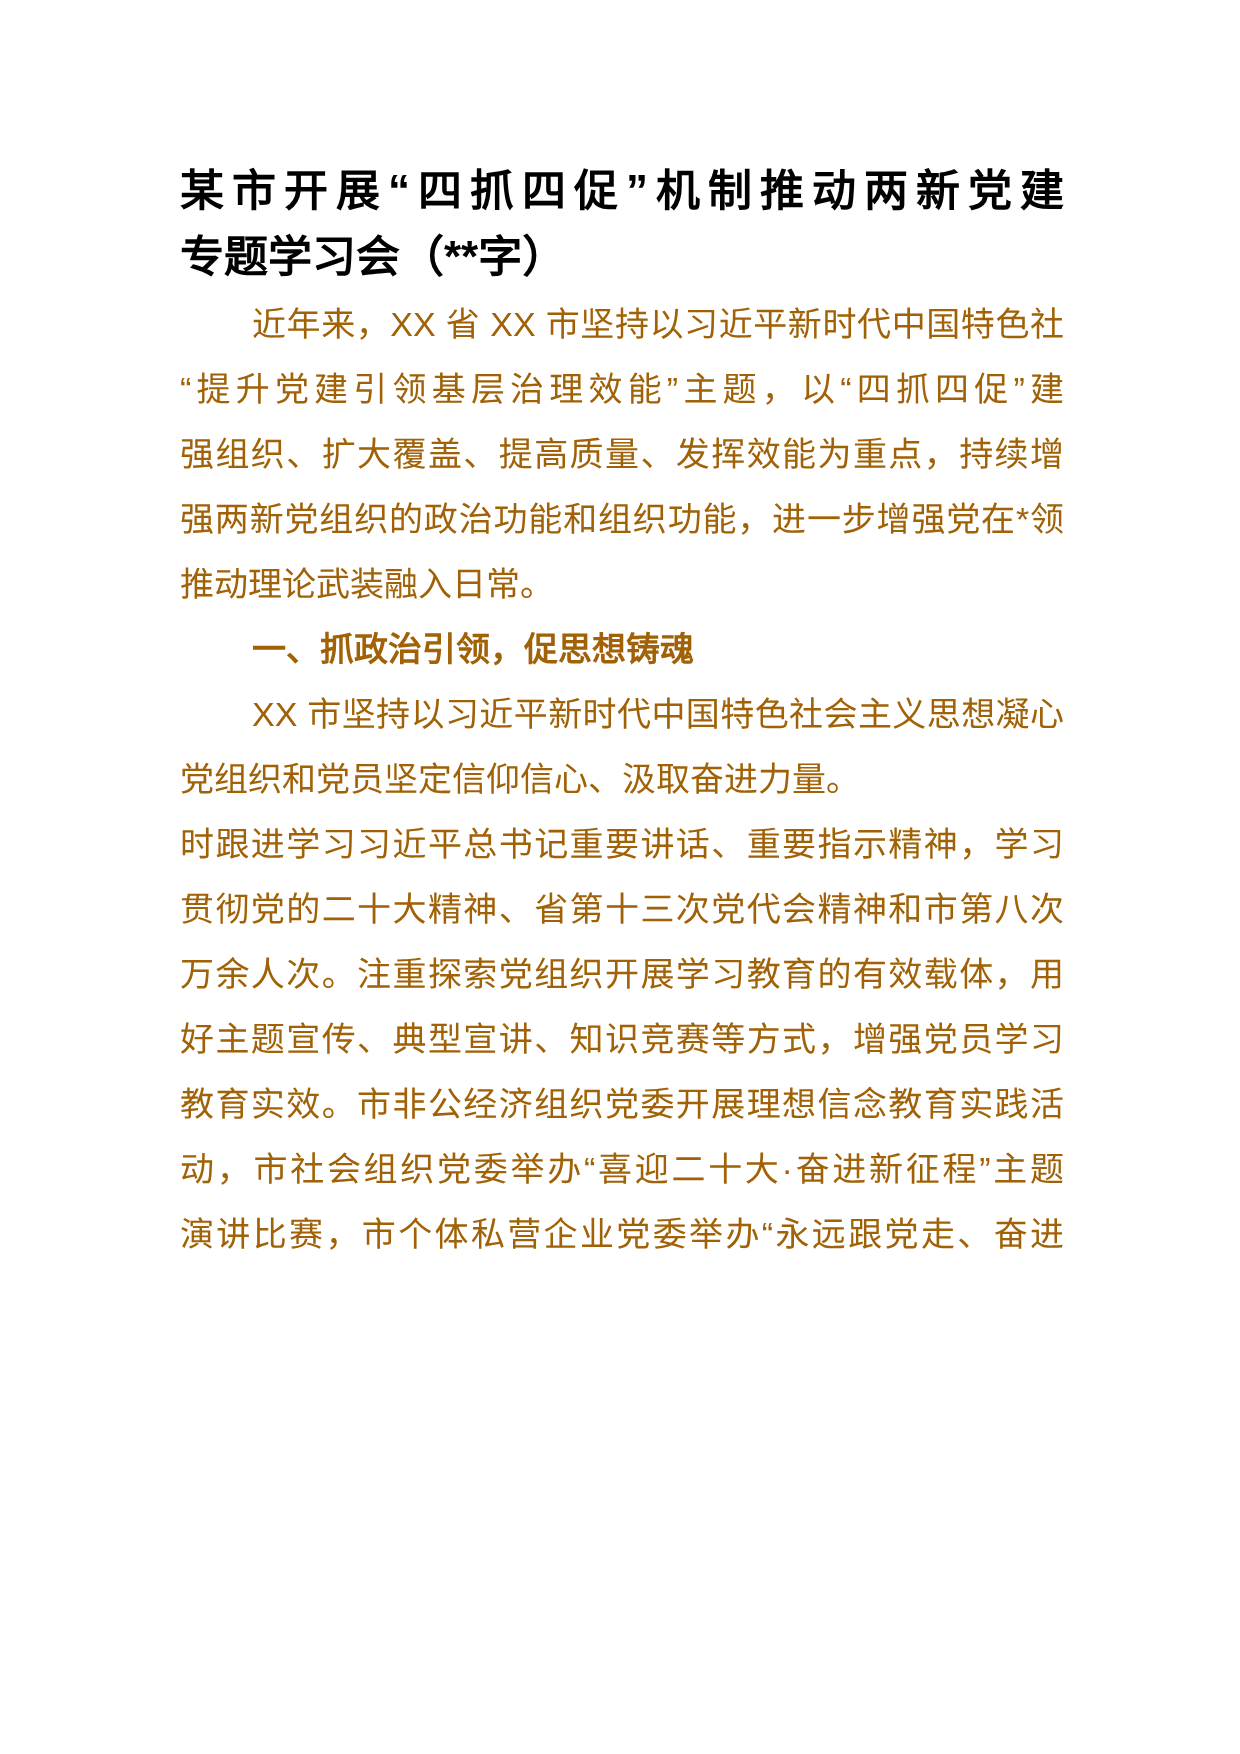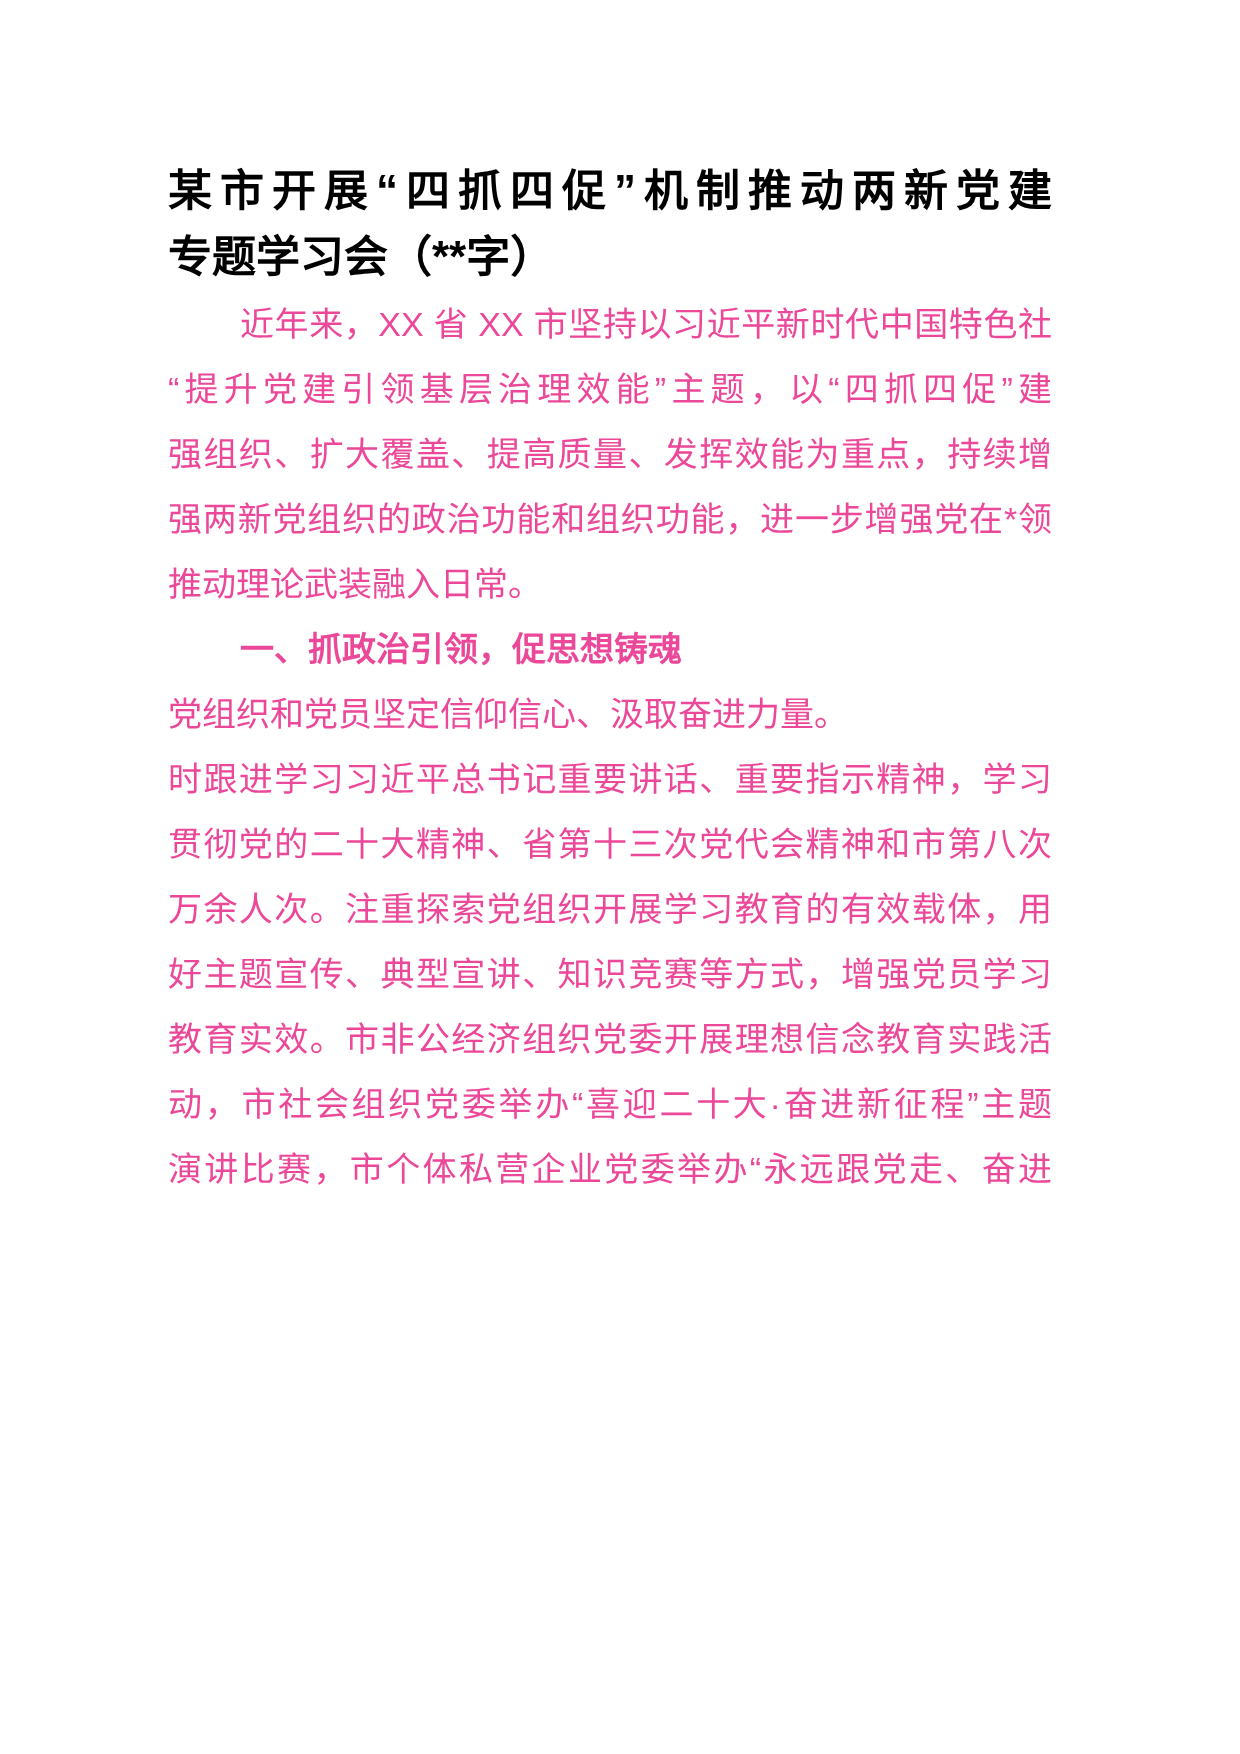--- a/index.html
+++ b/index.html
@@ -11,21 +11,21 @@
     position: relative;
     width: 1240px;
     height: 1754px;
     background: #ffffff;
     color: #000000;
     font-family: "Liberation Sans", "DejaVu Sans", sans-serif;
     overflow: hidden;
   }
   .content {
     position: absolute;
-    left: 168px;
+    left: 180px;
     top: 158px;
     width: 884px;
   }
   .title {
     margin: 0 0 2px 0;
     font-size: 44px;
     font-weight: bold;
     color: #000000;
   }
   .t-line {
@@ -33,21 +33,21 @@
     line-height: 66px;
     text-align: justify;
     text-align-last: justify;
     overflow: hidden;
   }
   .t-line.end {
     text-align-last: left;
   }
   .body-text {
     font-size: 34px;
-    color: #ec4899;
+    color: #a16207;
   }
   .line {
     height: 65px;
     line-height: 65px;
     text-align: justify;
     text-align-last: justify;
     overflow: hidden;
   }
   .line.end {
     text-align-last: left;
@@ -73,20 +73,21 @@
     <div class="body-text">
 
       <div class="line indent">近年来，XX 省 XX 市坚持以习近平新时代中国特色社</div>
       <div class="line">“提升党建引领基层治理效能”主题，以“四抓四促”建</div>
       <div class="line">强组织、扩大覆盖、提高质量、发挥效能为重点，持续增</div>
       <div class="line">强两新党组织的政治功能和组织功能，进一步增强党在*领</div>
       <div class="line end">推动理论武装融入日常。</div>
 
       <div class="line indent head end">一、抓政治引领，促思想铸魂</div>
 
+      <div class="line indent">XX 市坚持以习近平新时代中国特色社会主义思想凝心</div>
       <div class="line end">党组织和党员坚定信仰信心、汲取奋进力量。</div>
 
       <div class="line">时跟进学习习近平总书记重要讲话、重要指示精神，学习</div>
       <div class="line">贯彻党的二十大精神、省第十三次党代会精神和市第八次</div>
       <div class="line">万余人次。注重探索党组织开展学习教育的有效载体，用</div>
       <div class="line">好主题宣传、典型宣讲、知识竞赛等方式，增强党员学习</div>
       <div class="line">教育实效。市非公经济组织党委开展理想信念教育实践活</div>
       <div class="line">动，市社会组织党委举办“喜迎二十大·奋进新征程”主题</div>
       <div class="line">演讲比赛，市个体私营企业党委举办“永远跟党走、奋进</div>
     </div>

